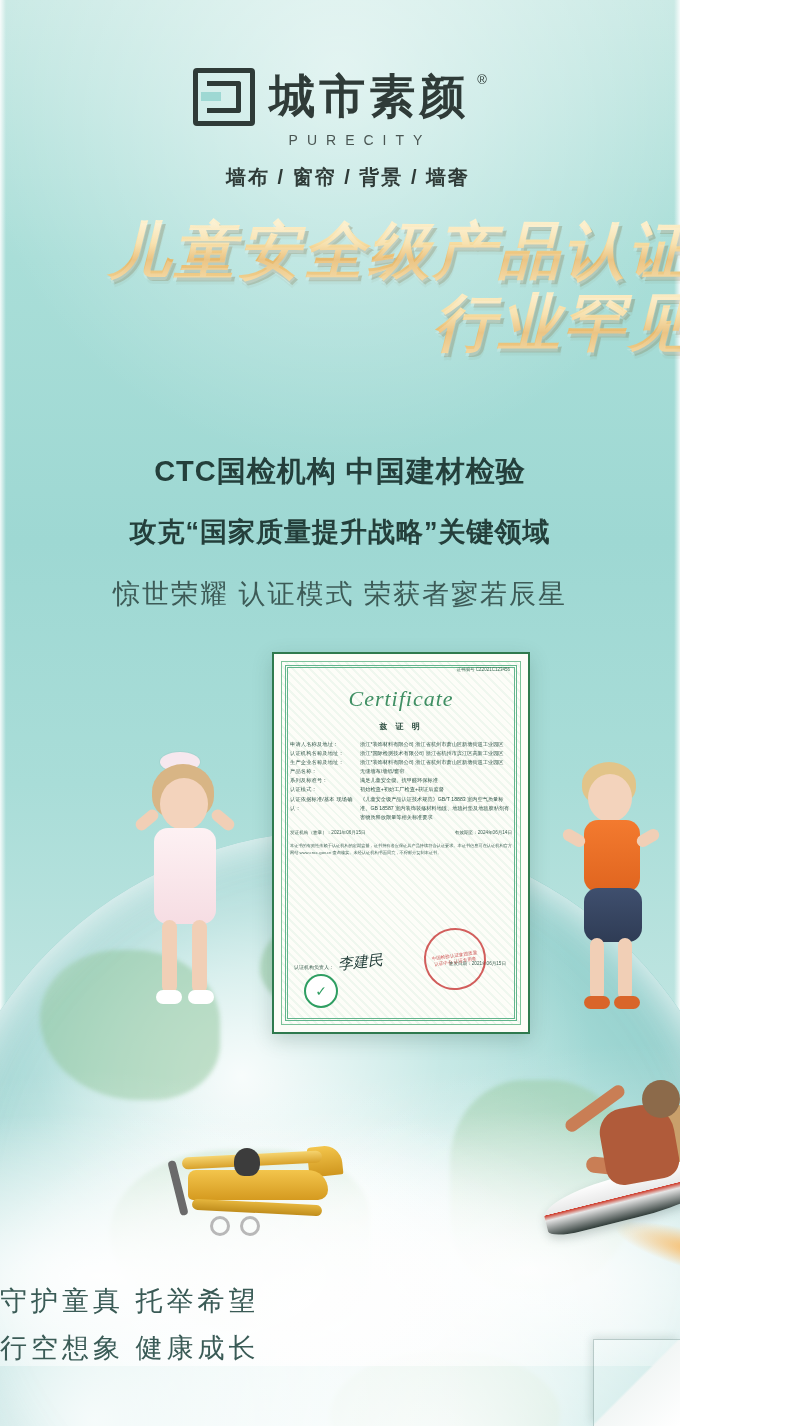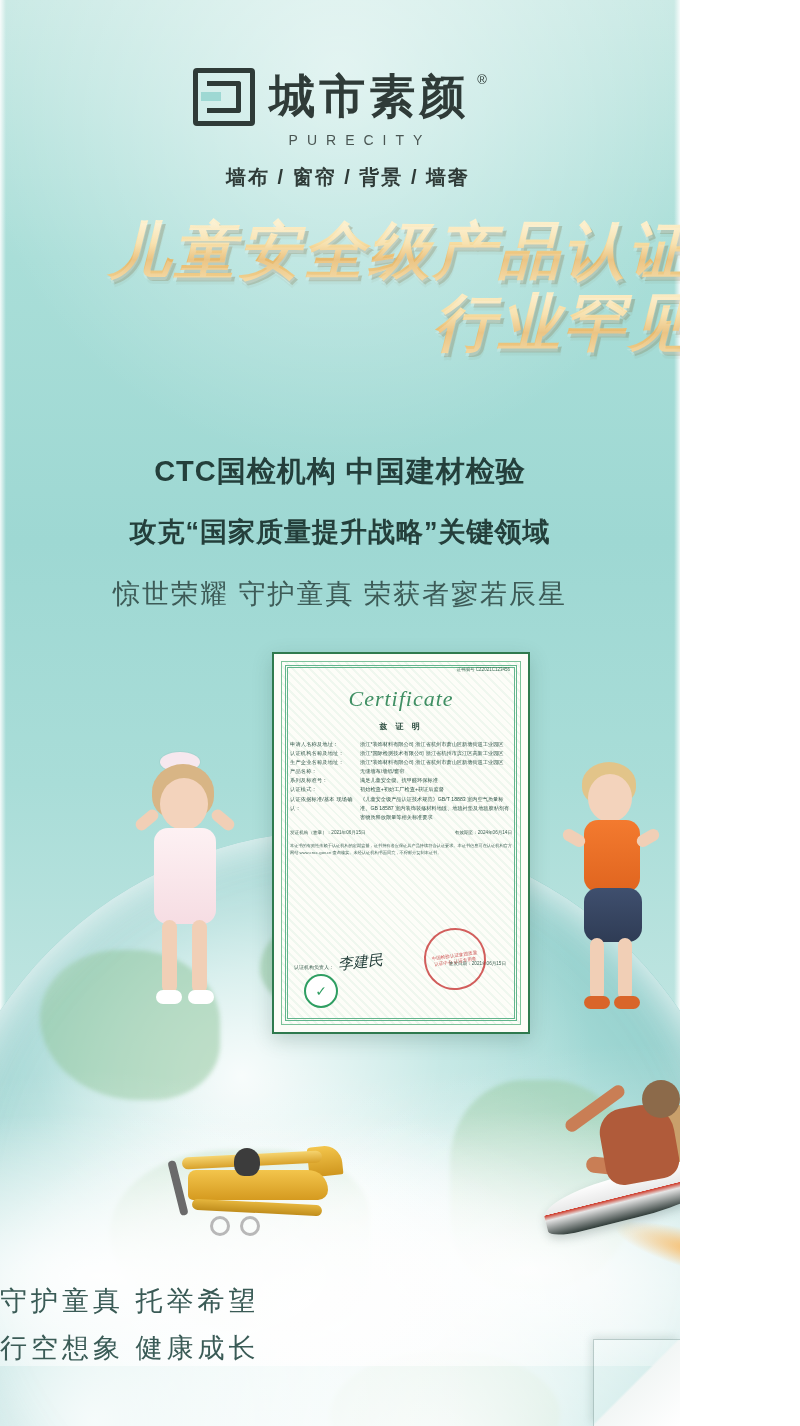--- a/index.html
+++ b/index.html
@@ -603,21 +603,21 @@
   </div>
 
   <div class="headline">
     <div class="hl-line hl-1">儿童安全级产品认证</div>
     <div class="hl-line hl-2">行业罕见</div>
   </div>
 
   <div class="claims">
     <div class="claim-1">CTC国检机构 中国建材检验</div>
     <div class="claim-2">攻克“国家质量提升战略”关键领域</div>
-    <div class="claim-3">惊世荣耀 守护童真 荣获者寥若辰星</div>
+    <div class="claim-3">惊世荣耀 认证模式 荣获者寥若辰星</div>
   </div>
 
   <div class="child-girl">
     <div class="bow" style="left:42px; top:0;"></div>
     <div class="fig-hair" style="left:34px; top:12px; width:62px; height:56px;"></div>
     <div class="fig-head" style="left:42px; top:26px; width:48px; height:52px;"></div>
     <div class="fig-body" style="left:36px; top:76px; width:62px; height:96px; background:linear-gradient(180deg,#fdf1f3,#f6dde3);"></div>
     <div class="fig-limb" style="left:16px; top:62px; width:26px; height:12px; transform:rotate(-40deg);"></div>
     <div class="fig-limb" style="left:92px; top:62px; width:26px; height:12px; transform:rotate(40deg);"></div>
     <div class="fig-limb" style="left:44px; top:168px; width:15px; height:74px;"></div>

